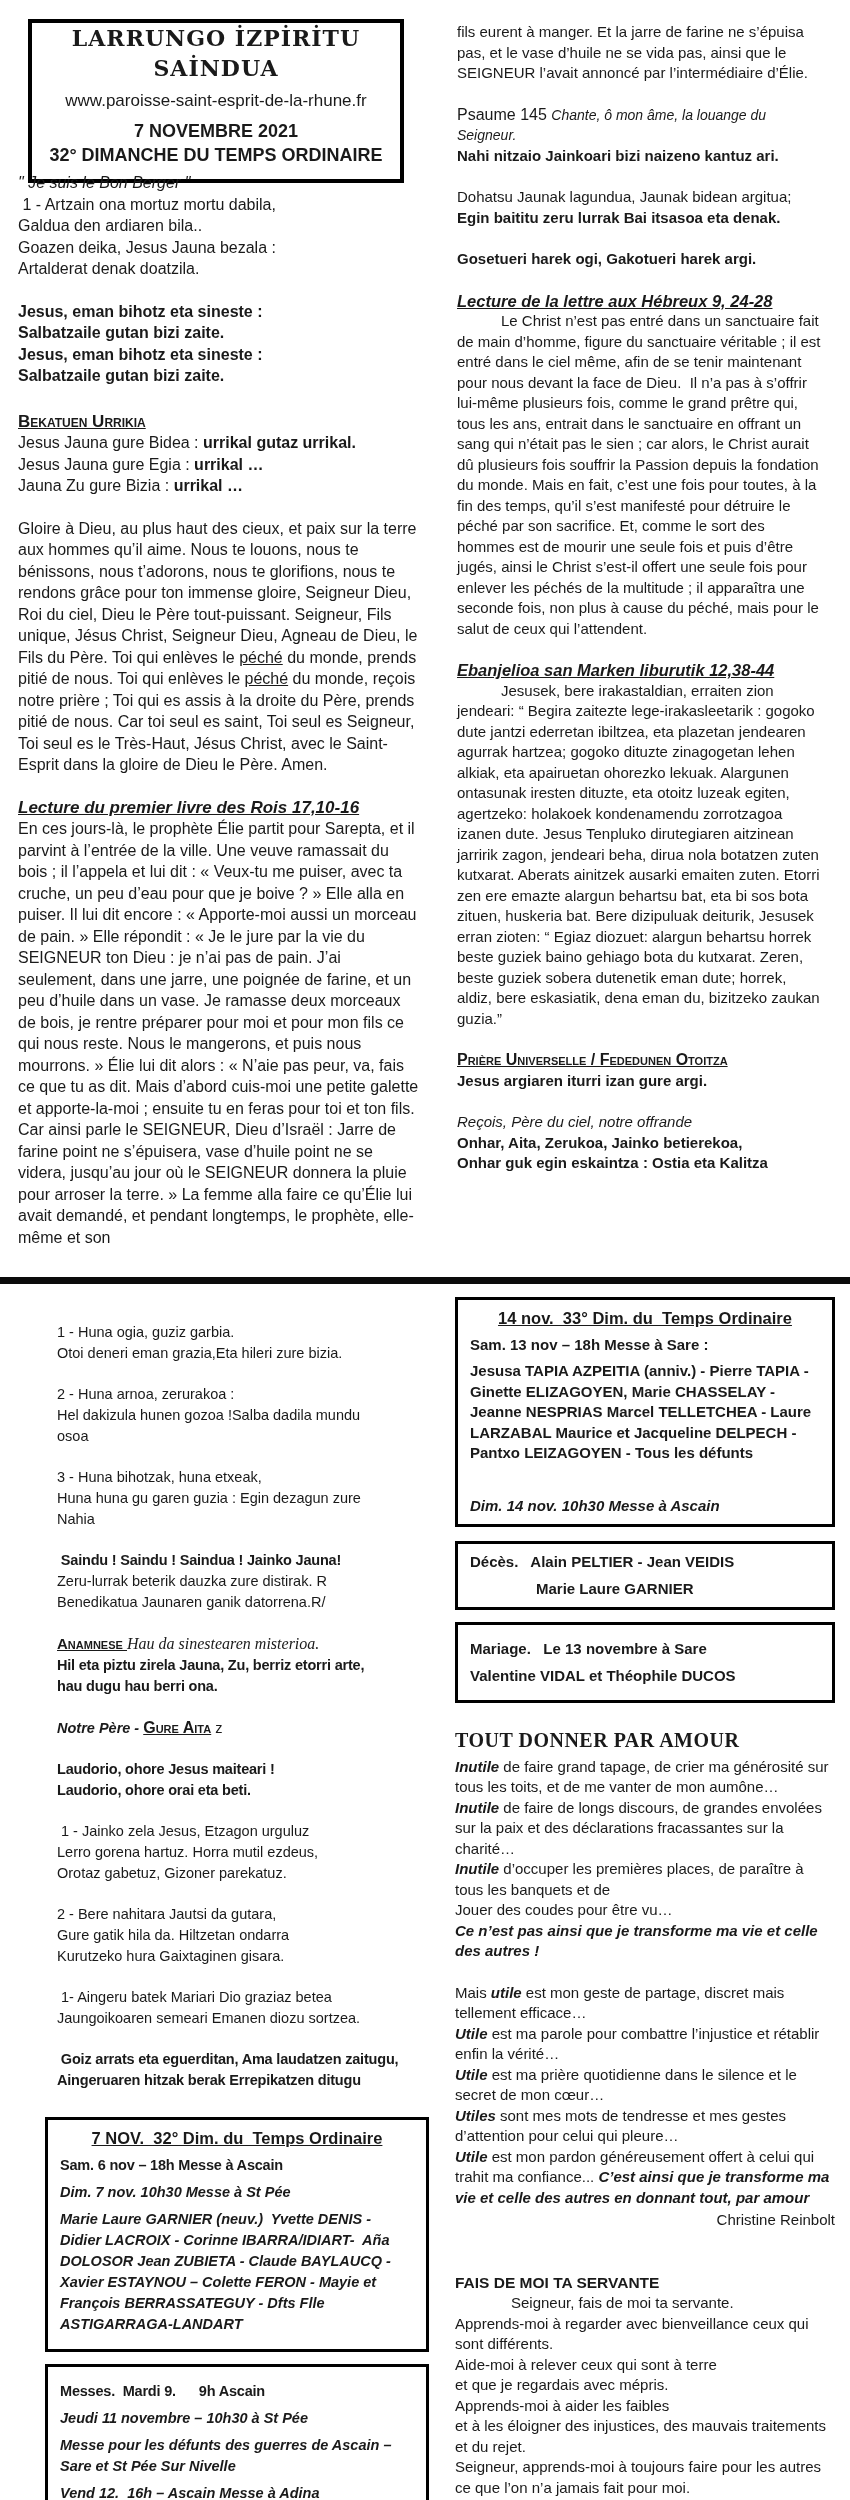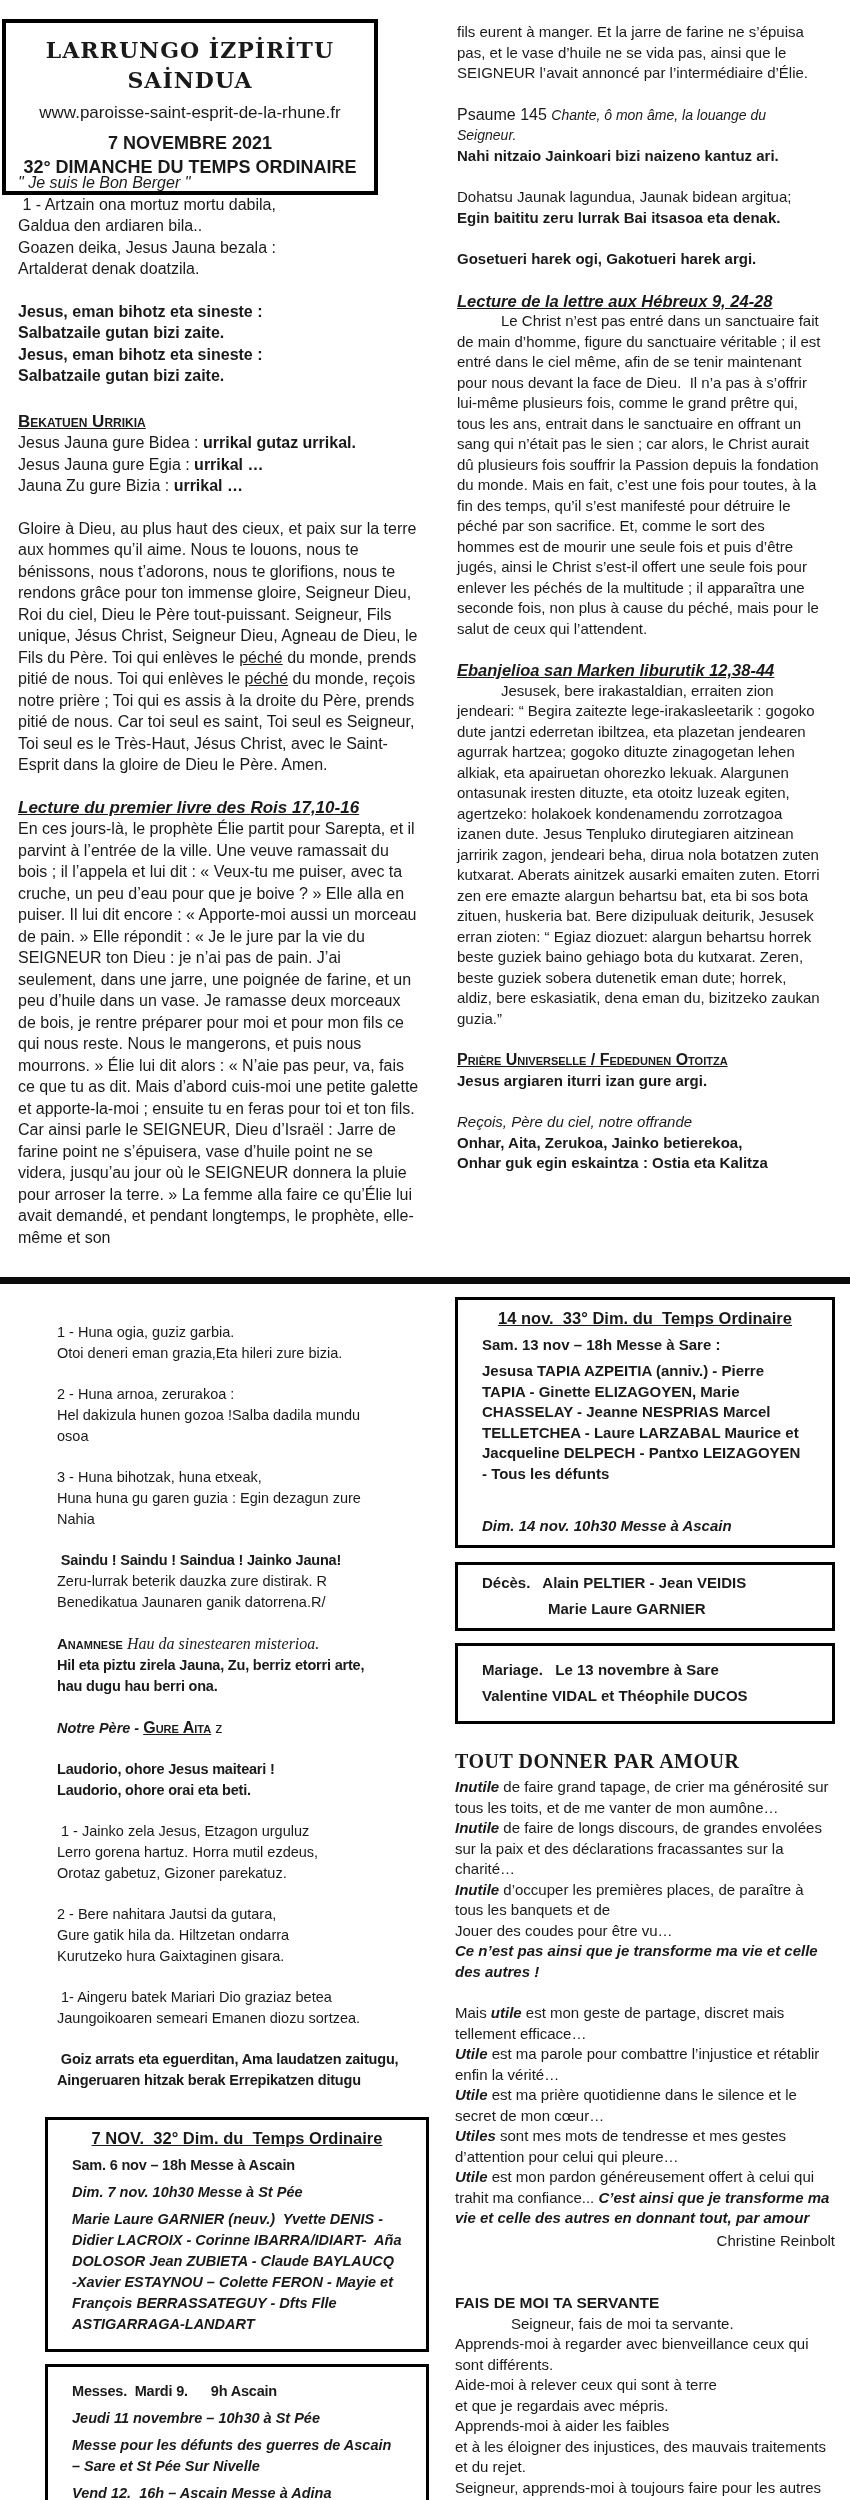--- a/index.html
+++ b/index.html
@@ -5,54 +5,54 @@
   html,body{margin:0;padding:0;background:#ffffff;}
   .page{position:relative;width:850px;height:2500px;background:#ffffff;color:#1a1a1a;
         font-family:"Liberation Sans",sans-serif;font-size:16px;line-height:21.5px;overflow:hidden;}
   .col{position:absolute;}
   .tl{left:18px;top:172px;width:403px;}
   .tr{left:457px;top:22px;width:368px;font-size:15px;line-height:20.5px;}
   .bl{left:57px;top:1322px;width:372px;font-size:14.5px;line-height:21px;}
   .br{left:455px;top:1297px;width:380px;font-size:15px;line-height:20.5px;}
   .divider{position:absolute;left:0;top:1277px;width:850px;height:7px;background:#0b0b0b;}
 
-  .header-box{position:absolute;left:2px;top:19px;width:360px;border:4px solid #000;
-              text-align:center;padding:12px 4px 12px;}
+  .header-box{position:absolute;left:28px;top:19px;width:360px;border:4px solid #000;
+              text-align:center;padding:0 4px 12px;}
   .title{font-family:"DejaVu Serif",serif;font-weight:bold;font-size:22px;line-height:30px;letter-spacing:1px;}
   .hurl{font-size:17px;margin-top:7px;}
   .hdate{font-weight:bold;font-size:18px;margin-top:7px;line-height:24px;}
   .hsun{font-weight:bold;font-size:18px;line-height:24px;}
 
   .para{margin:0 0 21px 0;}
   .b{font-weight:bold;}
   .i{font-style:italic;}
   .bi{font-weight:bold;font-style:italic;}
   .u{text-decoration:underline;}
   .pre{white-space:pre-wrap;}
   .bl .b{letter-spacing:-0.2px;}
   .sc{font-variant:small-caps;font-weight:bold;text-decoration:underline;font-size:17px;}
   .tr .sc, .bl .sc{font-size:16px;}
   .reading-h{font-weight:bold;font-style:italic;text-decoration:underline;font-size:17px;}
   .tr .reading-h{font-size:16.5px;}
   .ind{text-indent:44px;}
   .ps-label{font-size:16px;}
   .ps-ant{font-style:italic;font-size:14px;}
 
-  .bbox{border:3px solid #000;padding:8px 24px;}
+  .bbox{border:3px solid #000;padding:8px 12px;}
   .boxA{margin-left:-12px;margin-top:26px;}
   .boxB{margin-left:-12px;margin-top:12px;}
   .boxD{margin-top:14px;}
   .boxE{margin-top:12px;}
   .bbox-title{font-weight:bold;text-decoration:underline;text-align:center;font-size:16.5px;margin-bottom:6px;white-space:pre-wrap;}
   .bline{margin:6px 0;}
   .deces2{padding-left:66px;margin-top:6px;}
 
   .tout-title{font-family:"Liberation Serif",serif;font-weight:bold;font-size:20px;letter-spacing:0.5px;
               margin:27px 0 6px 0;}
-  .anam-label{font-variant:small-caps;font-weight:bold;font-size:15px;}
+  .anam-label{font-variant:small-caps;font-weight:bold;text-decoration:underline;font-size:15px;}
   .anam-it{font-family:"Liberation Serif",serif;font-style:italic;font-size:16px;}
   .sign-right{text-align:right;margin-top:2px;}
   .fais-title{font-weight:bold;margin-top:42px;font-size:15.5px;}
   .fais-ind{padding-left:56px;}
   .sign-center{text-align:center;font-style:italic;margin-top:1px;}
 </style>
 </head>
 <body>
 
 <div class="page">

